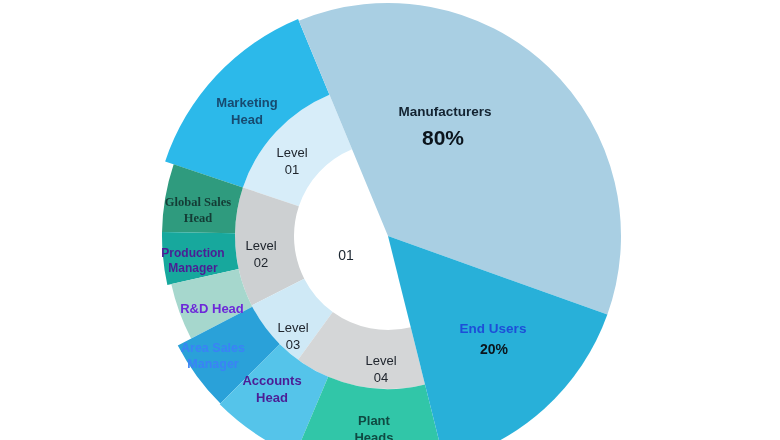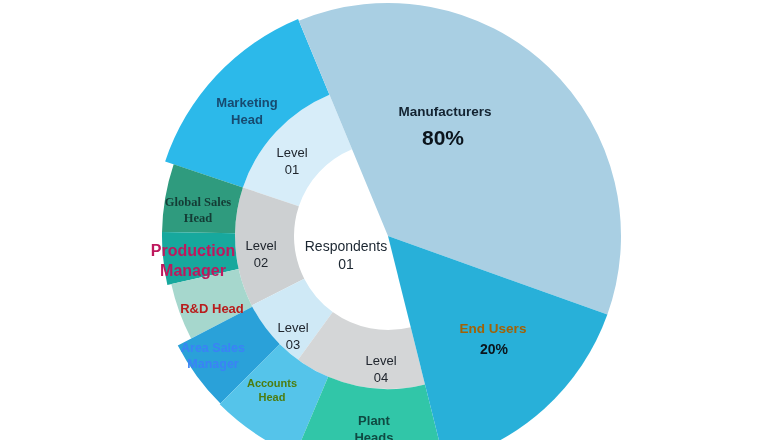--- a/index.html
+++ b/index.html
@@ -49,57 +49,56 @@
         <div>01</div>
       </div>
       <div class="lbl" style="left: 198px; top: 210px; font-size: 12.5px; font-weight: 700; color: rgb(20, 60, 53); font-family: Liberation Serif, serif;">
         <div>Global Sales</div>
         <div>Head</div>
       </div>
       <div class="lbl" style="left: 261px; top: 255px; font-size: 13px; font-weight: 400; color: rgb(32, 38, 46);">
         <div>Level</div>
         <div>02</div>
       </div>
-      <div class="lbl" style="left: 193px; top: 261px; font-size: 16px; font-weight: 700; color: #be185d;">
+      <div class="lbl" style="left: 193px; top: 261px; font-size: 12px; font-weight: 700; color: #4c1d95;">
         <div>Production</div>
         <div>Manager</div>
       </div>
-      <div class="lbl" style="left: 212px; top: 309px; font-size: 13px; font-weight: 700; color: #b91c1c; text-align: right;">
+      <div class="lbl" style="left: 212px; top: 309px; font-size: 13px; font-weight: 700; color: #6d28d9; text-align: right;">
         <div>R&amp;D Head</div>
       </div>
       <div class="lbl" style="left: 213px; top: 356px; font-size: 12.5px; font-weight: 700; color: #3b82f6;">
         <div>Area Sales</div>
         <div>Manager</div>
       </div>
       <div class="lbl" style="left: 293px; top: 337px; font-size: 13px; font-weight: 400; color: rgb(32, 38, 46);">
         <div>Level</div>
         <div>03</div>
       </div>
-      <div class="lbl" style="left: 272px; top: 390px; font-size: 11px; font-weight: 700; color: #4d7c0f;">
+      <div class="lbl" style="left: 272px; top: 390px; font-size: 13px; font-weight: 700; color: #4c1d95;">
         <div>Accounts</div>
         <div>Head</div>
       </div>
       <div class="lbl" style="left: 381px; top: 370px; font-size: 13px; font-weight: 400; color: rgb(32, 38, 46);">
         <div>Level</div>
         <div>04</div>
       </div>
       <div class="lbl" style="left: 374px; top: 430px; font-size: 13px; font-weight: 700; color: rgb(15, 74, 66);">
         <div>Plant</div>
         <div>Heads</div>
       </div>
       <div class="lbl" style="left: 346px; top: 256px; font-size: 14px; font-weight: 400; color: rgb(27, 38, 49);">
-        <div>Respondents</div>
         <div>01</div>
       </div>
       <div class="lbl" style="left: 445px; top: 112px; font-size: 13.5px; font-weight: 700; color: rgb(19, 35, 49);">
         <div>Manufacturers</div>
       </div>
       <div class="lbl" style="left: 443px; top: 138px; font-size: 21px; font-weight: 700; color: rgb(11, 20, 28);">
         <div>80%</div>
       </div>
-      <div class="lbl" style="left: 493px; top: 329px; font-size: 13.5px; font-weight: 700; color: #a16207;">
+      <div class="lbl" style="left: 493px; top: 329px; font-size: 13.5px; font-weight: 700; color: #1d4ed8;">
         <div>End Users</div>
       </div>
       <div class="lbl" style="left: 494px; top: 350px; font-size: 14px; font-weight: 700; color: rgb(11, 20, 28);">
         <div>20%</div>
       </div>
     </div>
 </div>
 
 </body></html>

